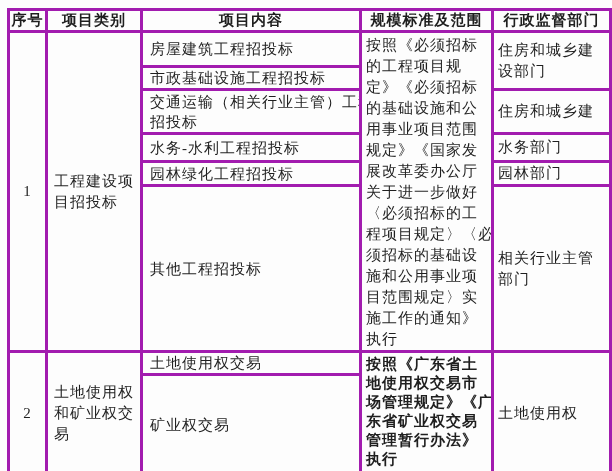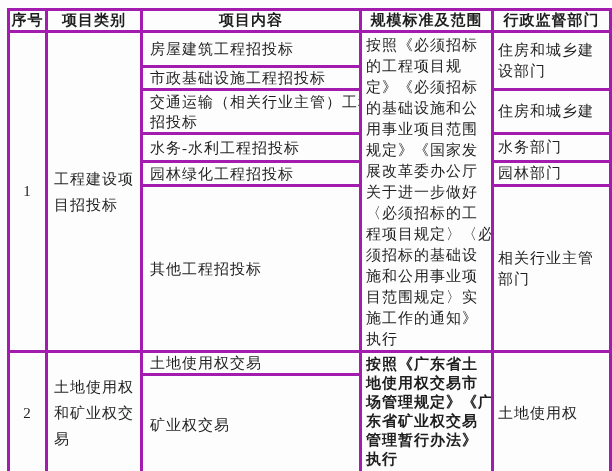--- a/index.html
+++ b/index.html
@@ -28,21 +28,21 @@
     letter-spacing:1px;
   }
   thead tr{height:22px;}
   th{
     font-weight:bold;
     text-align:center;
     vertical-align:middle;
   }
   td{vertical-align:middle;}
   .c-no{text-align:center;}
-  .c-cat{padding-left:6px;line-height:26px;margin-left:20px;}
+  .c-cat{padding-left:6px;line-height:21px;margin-left:20px;}
   .c-content{padding-left:7px;line-height:20px;}
   .c-scope{vertical-align:top;padding:2px 1px 0 4px;line-height:21px;margin-left:18px;}
   .c-scope2{line-height:19px;font-weight:bold;}
   .c-dept{padding-left:4px;line-height:21px;margin-left:36px;}
   tr.rA{height:35px;}
   tr.rB{height:21px;}
   tr.rC{height:44px;}
   tr.rD{height:28px;}
   tr.rE{height:22px;}
   tr.rF{height:165px;}

